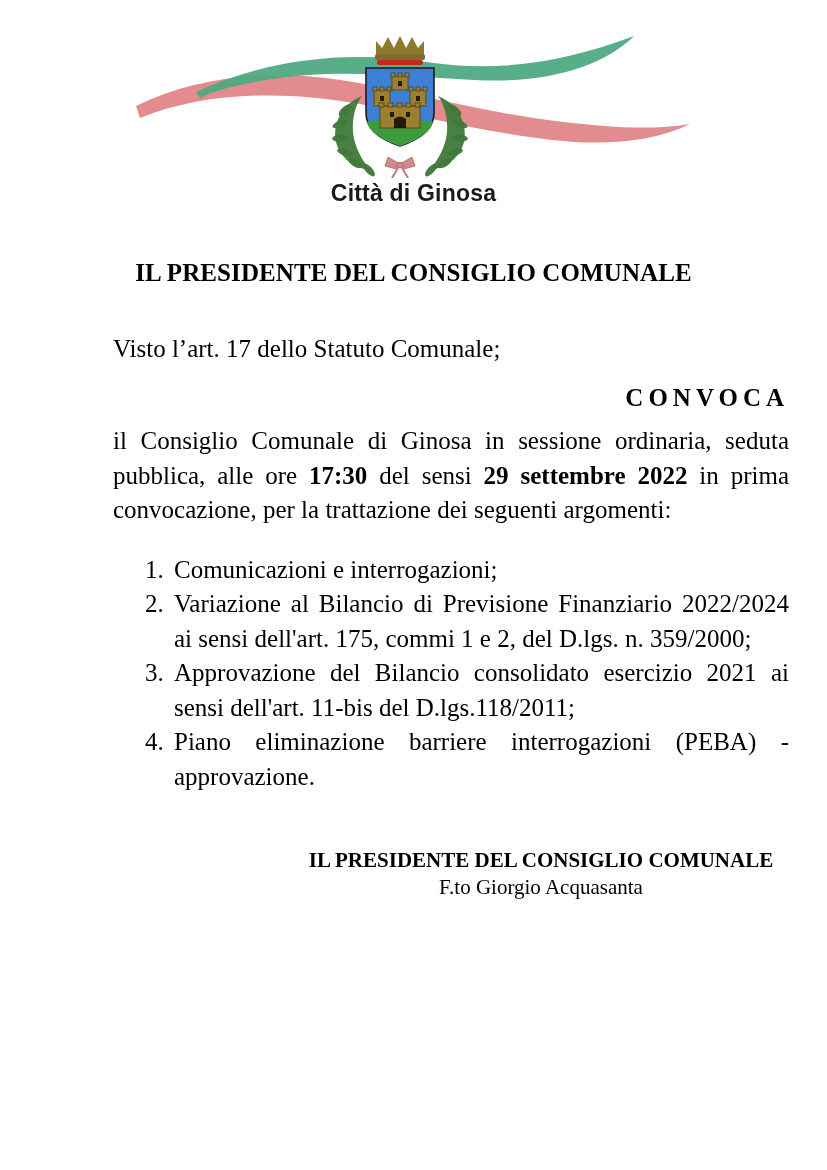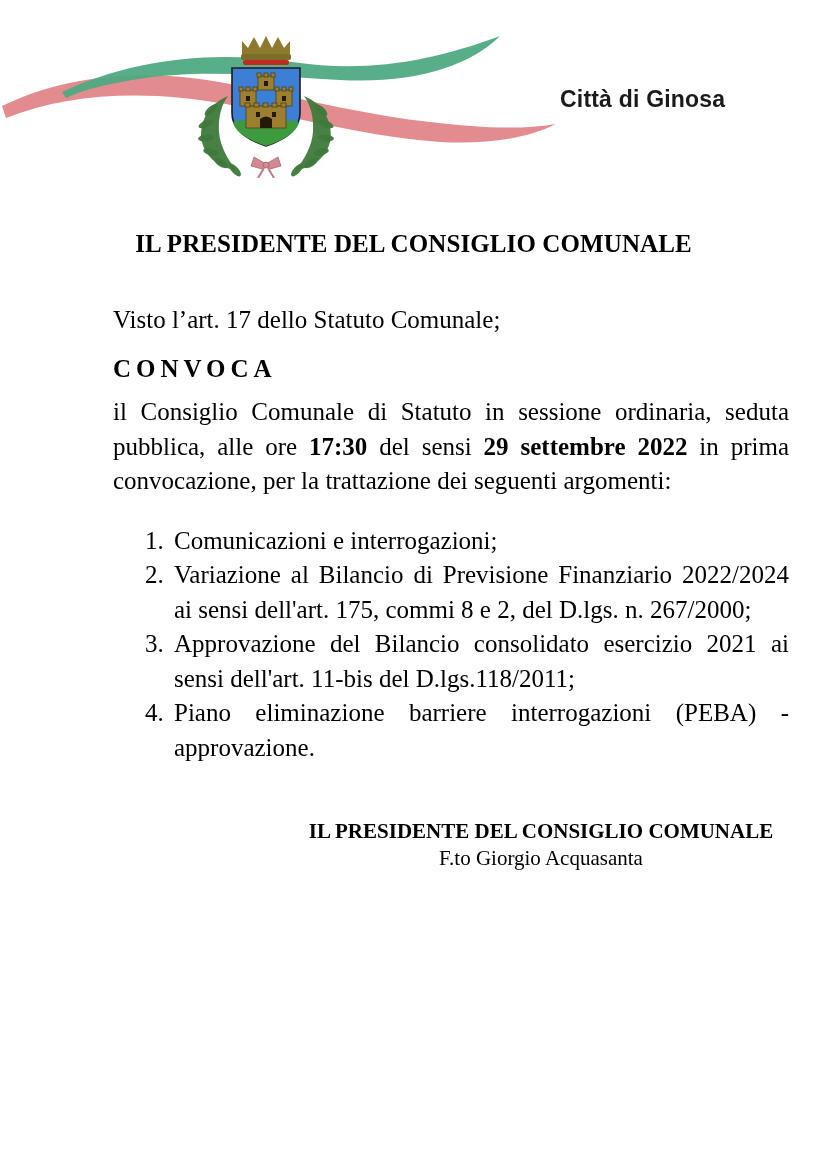--- a/index.html
+++ b/index.html
@@ -14,21 +14,21 @@
     font-family: "Liberation Serif", serif;
     color: #000000;
     overflow: hidden;
   }
 
   
   .header {
     width: 827px;
     padding-top: 18px;
     display: flex;
-    flex-direction: row;
+    flex-direction: column;
     align-items: center;
   }
   .logo-wrap {
     position: relative;
     width: 560px;
     height: 160px;
   }
   .logo-svg {
     display: block;
     width: 560px;
@@ -64,21 +64,21 @@
   }
   .visto-block {
     margin-top: 40px;
     font-size: 25px;
     line-height: 1.36;
   }
   .visto-line {
     white-space: nowrap;
   }
   .convoca {
-    text-align: left;
+    text-align: right;
     font-weight: bold;
     font-size: 25px;
     letter-spacing: 5px;
     margin-top: 18px;
   }
   .para {
     margin-top: 12px;
     font-size: 25px;
     line-height: 1.38;
     text-align: justify;
@@ -208,25 +208,25 @@
 
 <div class="content">
   <div class="content-inner">
 
     <div class="visto-block">
       <div class="visto-line">Visto l’art. 17 dello Statuto Comunale;</div>
     </div>
 
     <div class="convoca">CONVOCA</div>
 
-    <p class="para"><span>il Consiglio Comunale di Statuto in sessione ordinaria, seduta pubblica, alle ore </span><b>17:30</b><span> del sensi </span><b>29 settembre 2022</b><span> in prima convocazione, per la trattazione dei seguenti argomenti:</span></p>
+    <p class="para"><span>il Consiglio Comunale di Ginosa in sessione ordinaria, seduta pubblica, alle ore </span><b>17:30</b><span> del sensi </span><b>29 settembre 2022</b><span> in prima convocazione, per la trattazione dei seguenti argomenti:</span></p>
 
     <ol class="agenda">
       <li>Comunicazioni e interrogazioni;</li>
-      <li>Variazione al Bilancio di Previsione Finanziario 2022/2024 ai sensi dell'art. 175, commi 8 e 2, del D.lgs. n. 267/2000;</li>
+      <li>Variazione al Bilancio di Previsione Finanziario 2022/2024 ai sensi dell'art. 175, commi 1 e 2, del D.lgs. n. 359/2000;</li>
       <li>Approvazione del Bilancio consolidato esercizio 2021 ai sensi dell'art. 11-bis del D.lgs.118/2011;</li>
       <li>Piano eliminazione barriere interrogazioni (PEBA) - approvazione.</li>
     </ol>
 
     <div class="sig">
       <div class="sig-line1">IL PRESIDENTE DEL CONSIGLIO COMUNALE</div>
       <div class="sig-line2">F.to Giorgio Acquasanta</div>
     </div>
 
   </div>

